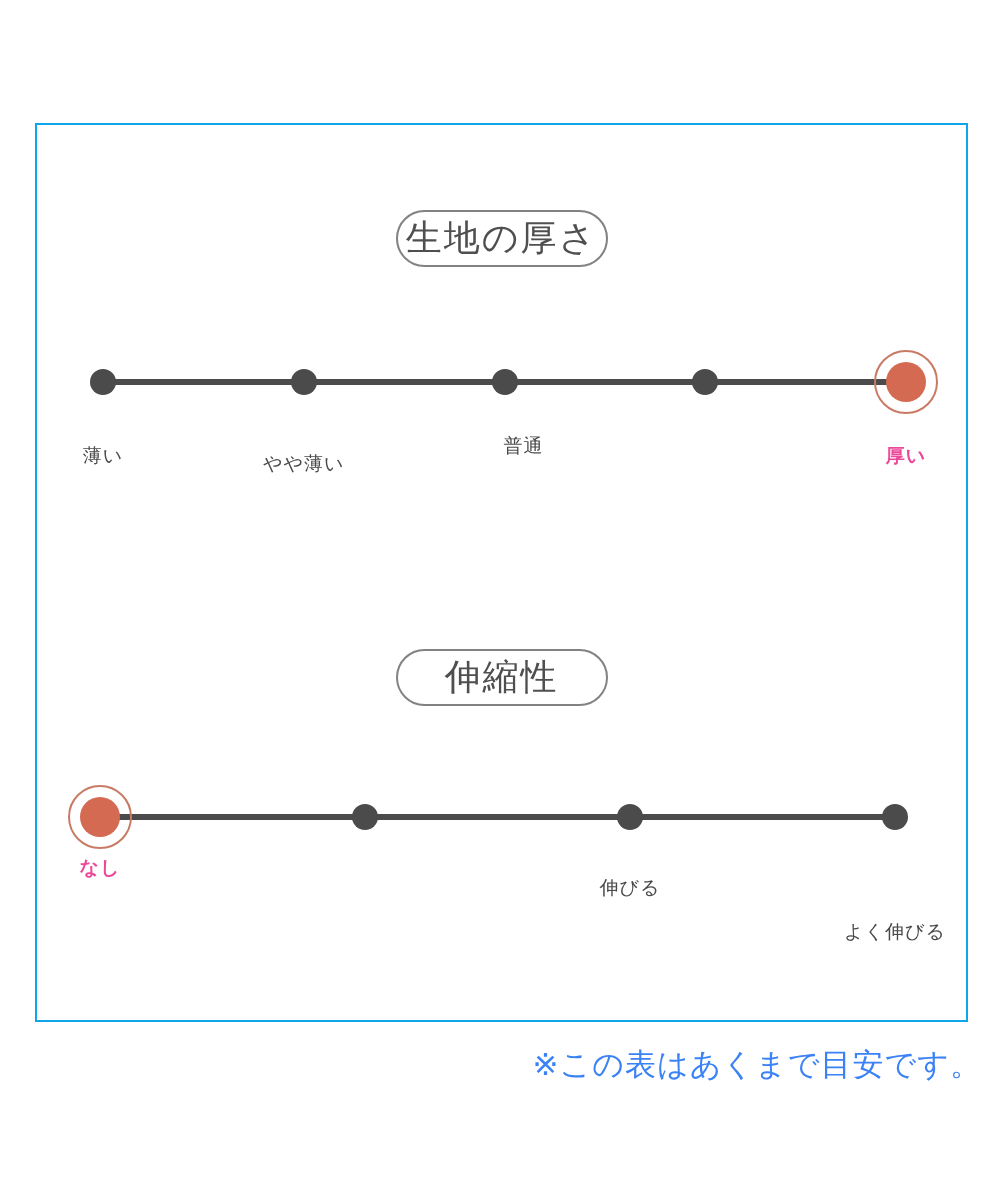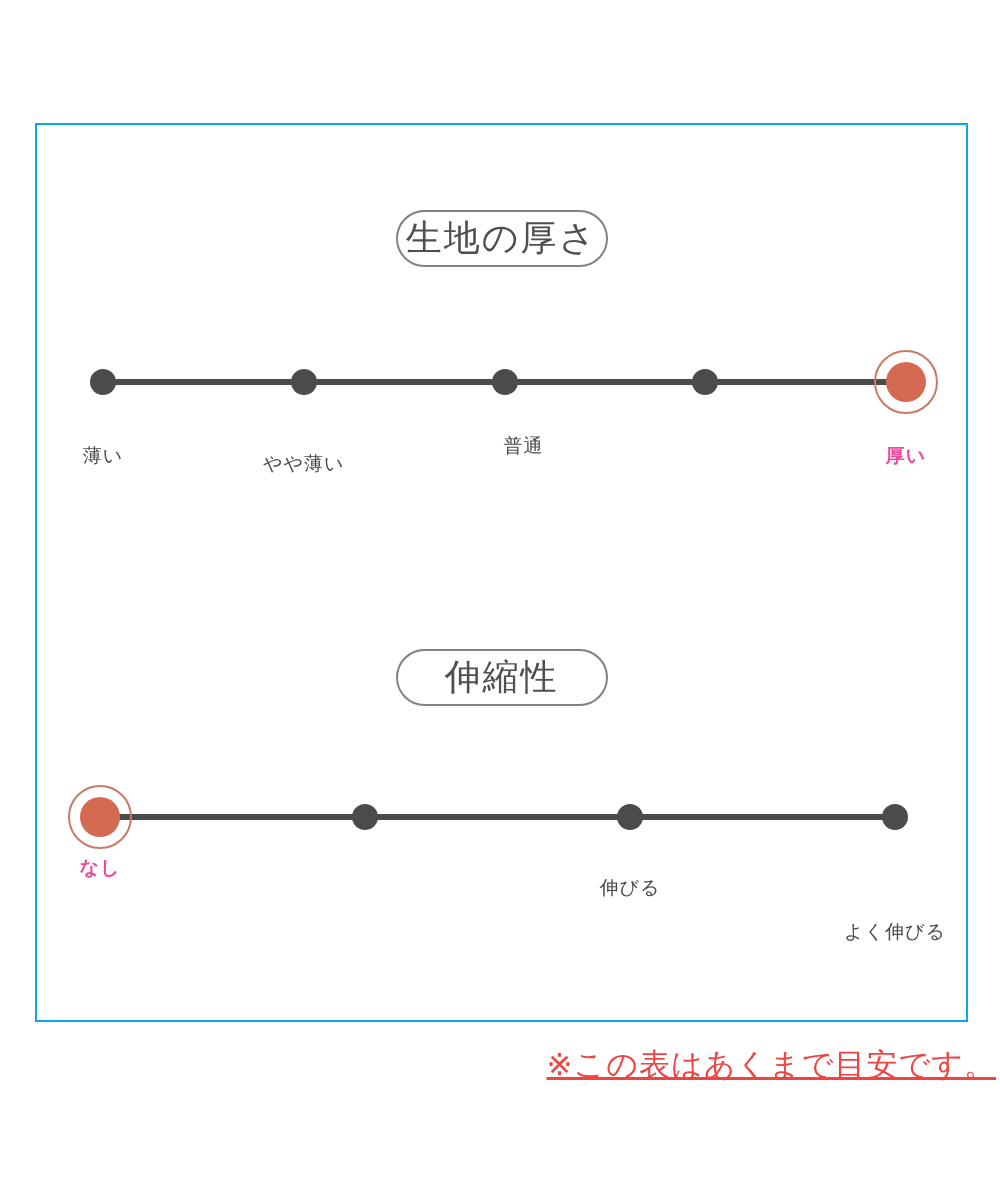--- a/index.html
+++ b/index.html
@@ -80,28 +80,27 @@
     font-weight: 500;
     letter-spacing: 1px;
     white-space: nowrap;
   }
   .scale-label.selected {
     font-weight: 700;
     color: #ec4899;
   }
   .footnote {
     position: absolute;
-    right: 4px;
+    right: 18px;
     top: 1044px;
     font-size: 31px;
-    color: #ef4444;
+    color: #3b82f6;
     font-weight: 500;
     letter-spacing: 1px;
     white-space: nowrap;
-    text-decoration: underline;
   }
 </style>
 </head>
 <body>
 
 <div class="canvas">
   <div class="frame">
       <div class="pill" style="top: 85px;">生地の厚さ</div>
       <div class="track-line" style="left: 66px; width: 803px; top: 254px; background: rgb(75, 75, 75);"></div>
       <div class="dot" style="left: 66px; top: 257px; background: rgb(75, 75, 75);"></div>

